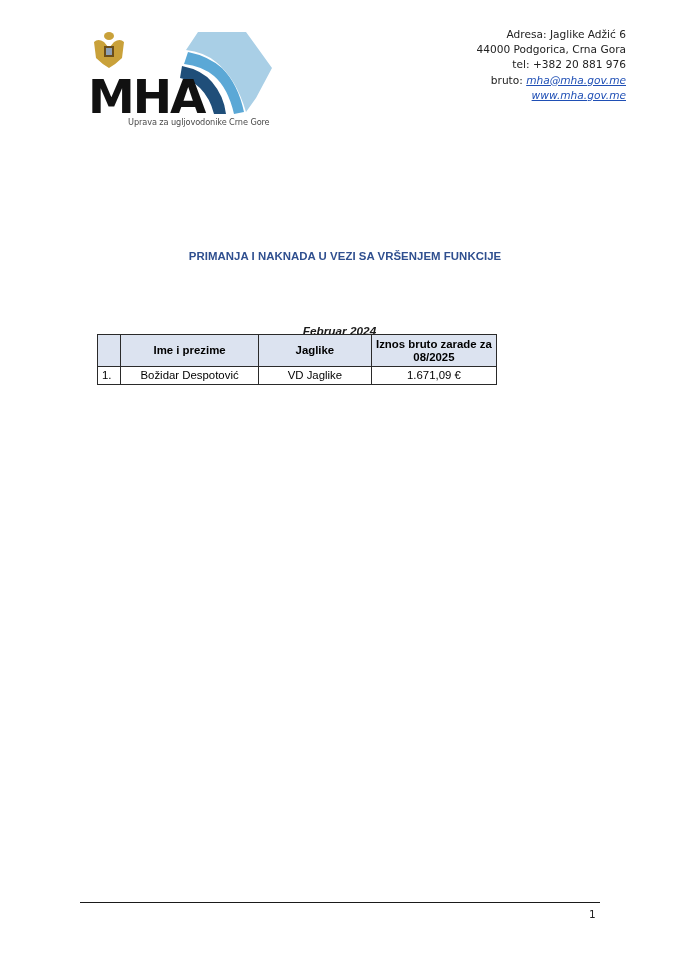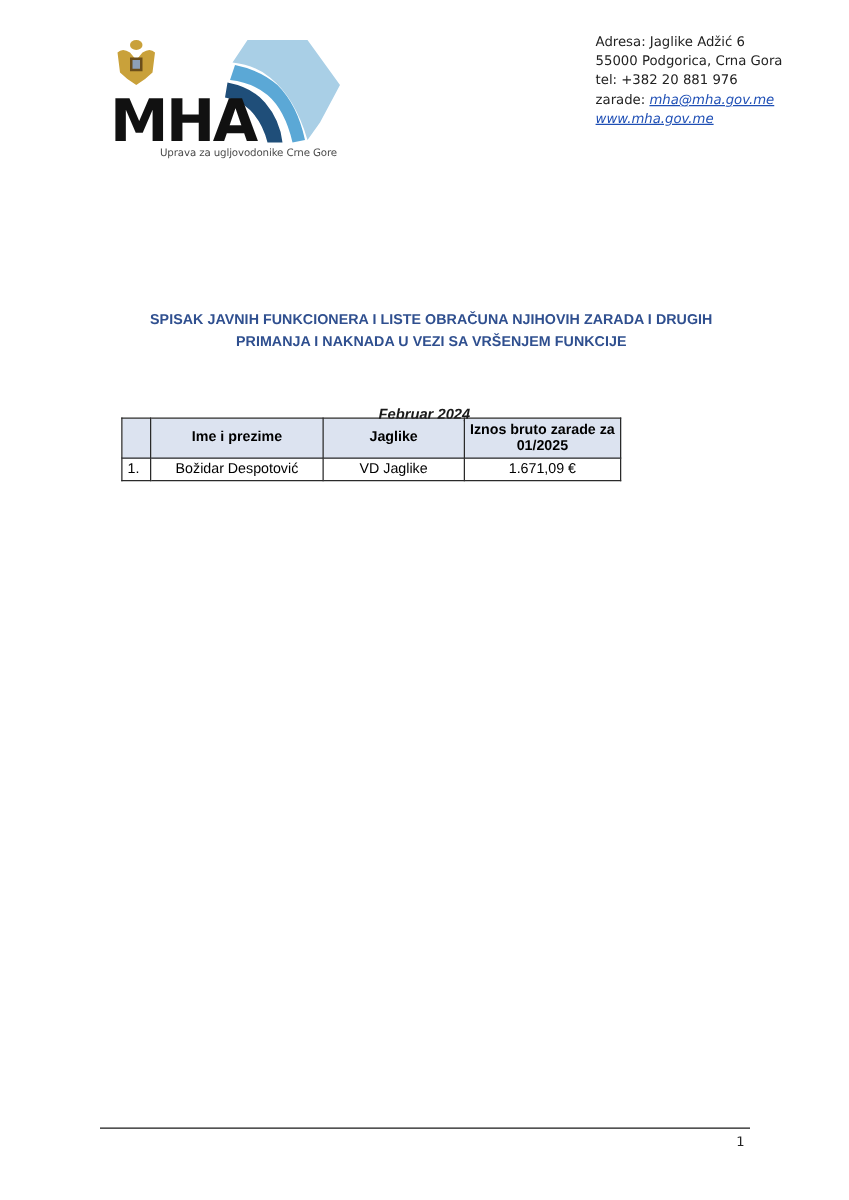--- a/index.html
+++ b/index.html
@@ -2,21 +2,21 @@
 <html><head>
 <meta charset="utf-8">
 <style>
   html, body { margin: 0; padding: 0; background: #ffffff; }
   body { width: 679px; height: 960px; position: relative; overflow: hidden; font-family: "Liberation Sans", sans-serif; color: #000; }
 
   .logo { position: absolute; left: 86px; top: 28px; width: 190px; height: 106px; }
   .logo-svg { position: absolute; left: 0; top: 0; }
   .logo-sub { position: absolute; left: 3px; top: 89px; font-family: "DejaVu Sans", sans-serif; font-size: 8.2px; color: #4a4a4a; letter-spacing: -0.1px; white-space: nowrap; margin-left: 39px; }
 
-  .contact { position: absolute; right: 53px; top: 27px; text-align: left; font-family: "DejaVu Sans", sans-serif; font-size: 10.6px; line-height: 15.2px; color: #222; }
+  .contact { position: absolute; right: 53px; top: 27px; text-align: right; font-family: "DejaVu Sans", sans-serif; font-size: 10.6px; line-height: 15.2px; color: #222; }
   .contact a { color: #1f4fb5; text-decoration: underline; font-style: italic; }
   .contact .row { white-space: nowrap; }
 
   .title { position: absolute; left: 80px; width: 530px; top: 247px; text-align: center; font-weight: bold; font-size: 11.4px; line-height: 18px; color: #2f4f8f; letter-spacing: 0.05px; }
 
   .period { position: absolute; left: 0; width: 679px; top: 324px; text-align: center; font-weight: bold; font-style: italic; text-decoration: underline; font-size: 11.8px; color: #1a1a1a; }
 
   table.data { position: absolute; left: 97px; top: 334px; width: 400px; border-collapse: collapse; font-size: 11.4px; }
   table.data td, table.data th { border: 1px solid #2a2a2a; padding: 0 4px; }
   table.data th { background: #dce3f0; font-weight: bold; height: 31px; line-height: 13px; text-align: center; }
@@ -47,40 +47,39 @@
       <path d="M102 24 Q122 28 136 40 Q152 56 158 84 L148 86 Q142 60 128 48 Q116 38 98 36 Z" fill="#5ba8d6"></path>
       <path d="M96 38 Q116 42 126 54 Q138 68 140 86 L128 86 Q124 70 114 60 Q106 52 94 50 Z" fill="#1f4e79"></path>
     </g>
     <text x="2" y="85" font-family="'DejaVu Sans', sans-serif" font-weight="bold" font-size="47" fill="#111111" letter-spacing="-2">MHA</text>
   </svg>
   <div class="logo-sub">Uprava za ugljovodonike Crne Gore</div>
 </div>
 
 <div class="contact">
   <div class="row">Adresa: Jaglike Adžić 6</div>
-  <div class="row">55000 Podgorica, Crna Gora</div>
+  <div class="row">44000 Podgorica, Crna Gora</div>
   <div class="row">tel: +382 20 881 976</div>
-  <div class="row"><span>zarade: </span><a>mha@mha.gov.me</a></div>
+  <div class="row"><span>bruto: </span><a>mha@mha.gov.me</a></div>
   <div class="row"><a>www.mha.gov.me</a></div>
 </div>
 
 <div class="title">
-  <div>SPISAK JAVNIH FUNKCIONERA I LISTE OBRAČUNA NJIHOVIH ZARADA I DRUGIH</div>
   <div>PRIMANJA I NAKNADA U VEZI SA VRŠENJEM FUNKCIJE</div>
 </div>
 
 <div class="period">Februar 2024</div>
 
 <table class="data">
   <thead>
     <tr>
       <th class="c-num"></th>
       <th class="c-name" style="text-align:center">Ime i prezime</th>
       <th class="c-title">Jaglike</th>
-      <th class="c-amount"><span>Iznos bruto zarade za</span><br><span>01/2025</span></th>
+      <th class="c-amount"><span>Iznos bruto zarade za</span><br><span>08/2025</span></th>
     </tr>
   </thead>
   <tbody>
     <tr>
       <td class="c-num">1.</td>
       <td class="c-name">Božidar Despotović</td>
       <td class="c-title">VD Jaglike</td>
       <td class="c-amount">1.671,09 €</td>
     </tr>
   </tbody>

